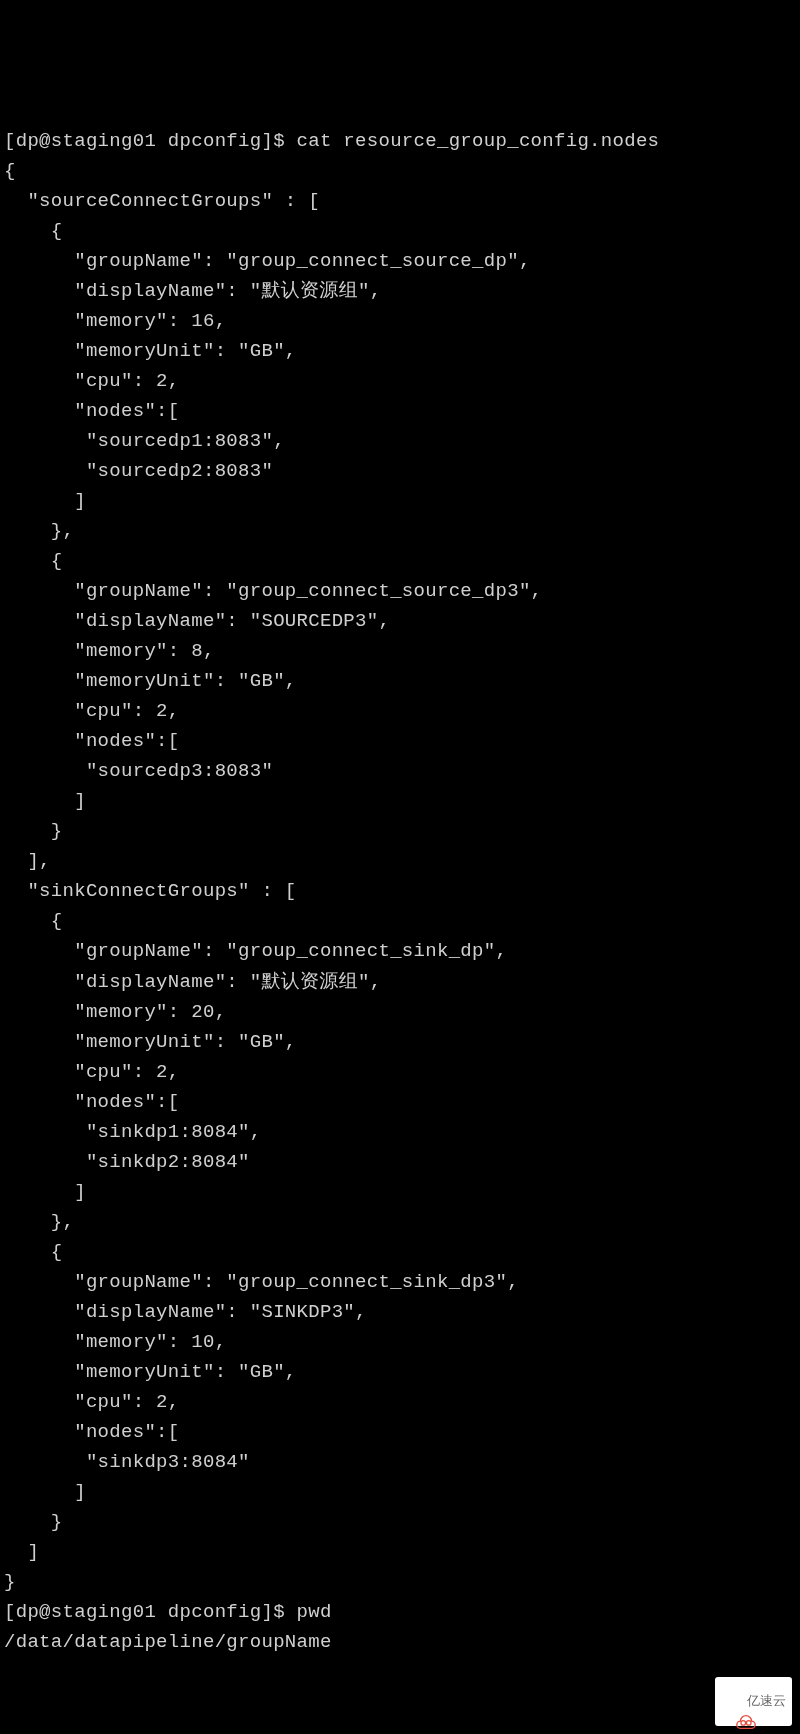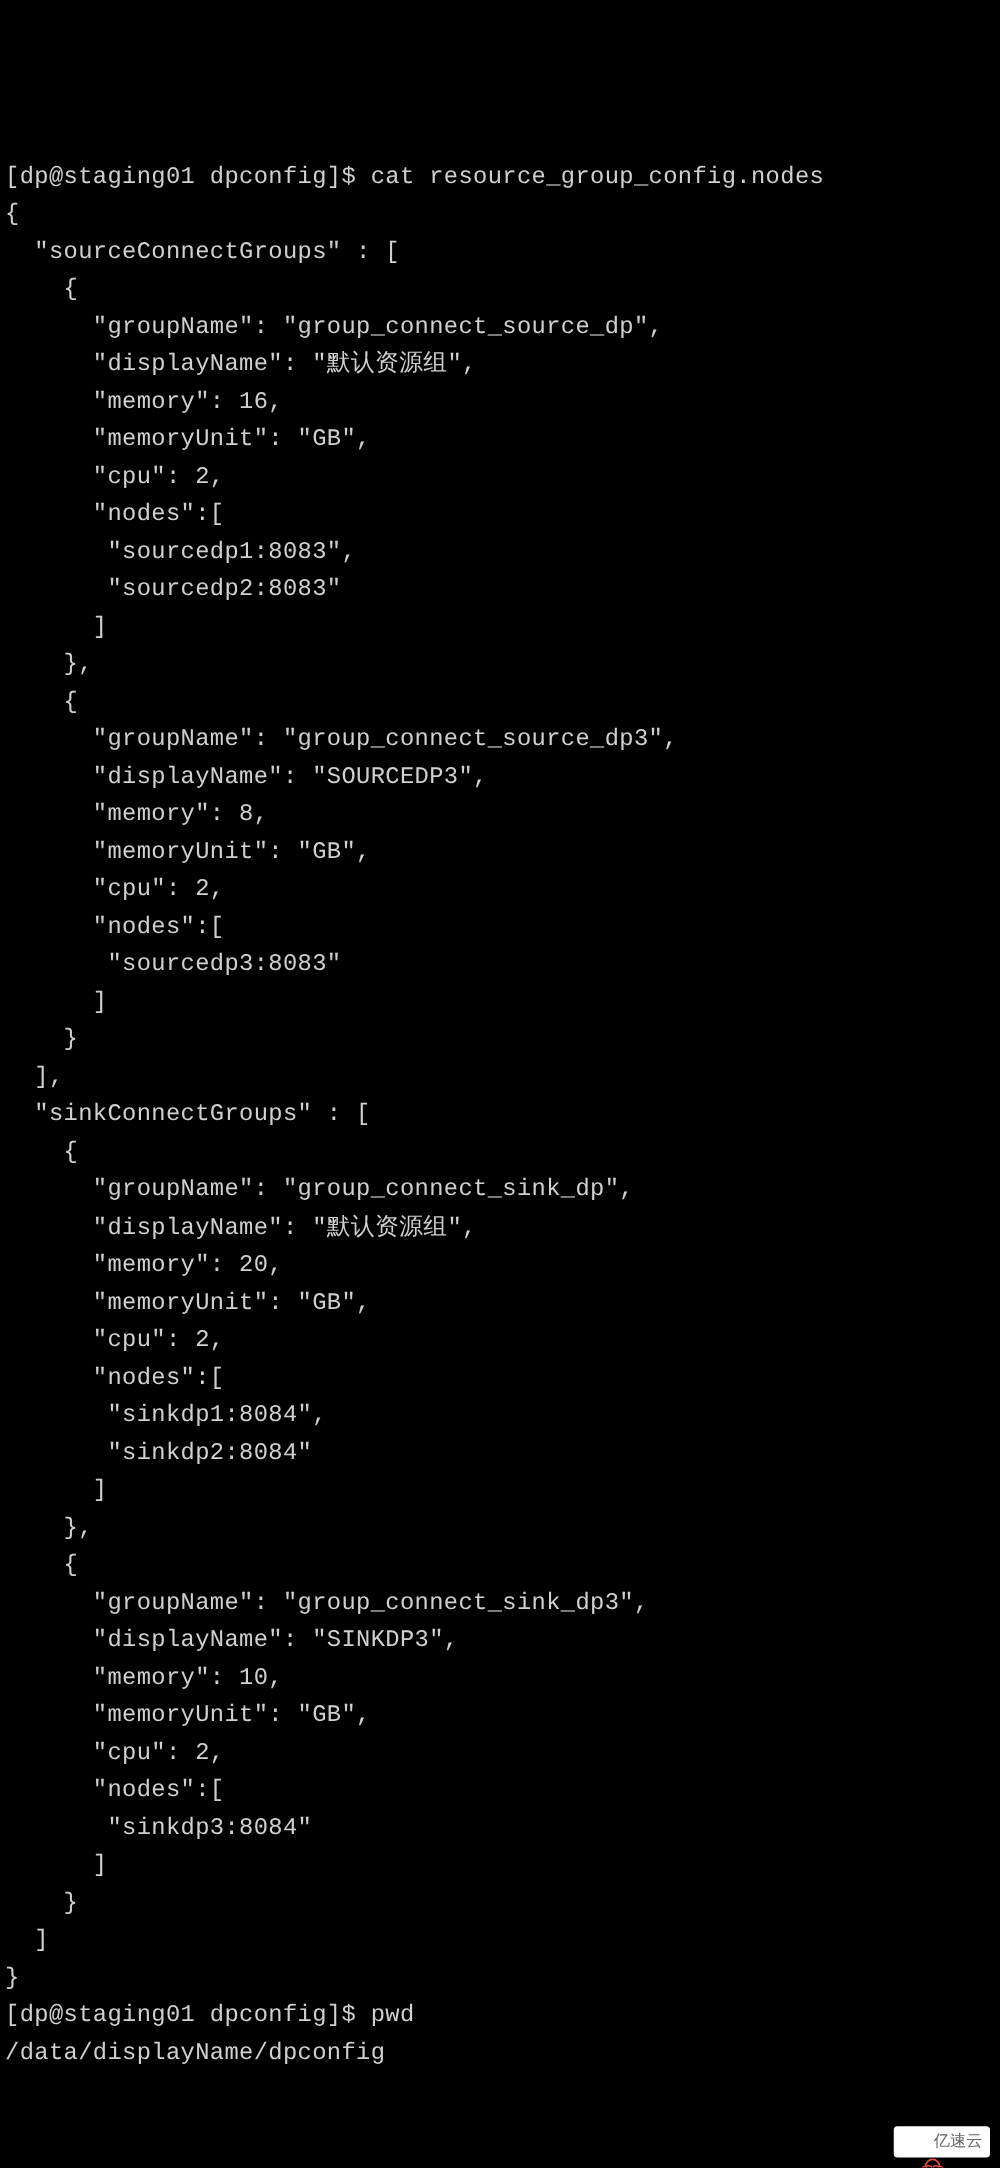--- a/index.html
+++ b/index.html
@@ -24,21 +24,21 @@
       letter-spacing: 0.3px;
     }
     .watermark {
       position: absolute;
       bottom: 8px;
       right: 8px;
       display: flex;
       align-items: center;
       gap: 4px;
       background: #ffffff;
-      padding: 2px 6px;
+      padding: 14px 6px;
       border-radius: 3px;
       font-family: sans-serif;
       font-size: 13px;
       color: #666;
     }
     .watermark-icon {
       width: 22px;
       height: 18px;
       display: inline-block;
     }
@@ -95,21 +95,21 @@
       "memory": 10,
       "memoryUnit": "GB",
       "cpu": 2,
       "nodes":[
        "sinkdp3:8084"
       ]
     }
   ]
 }</span>
 <span>[dp@staging01 dpconfig]$ </span><span>pwd</span>
-<span>/data/displayName/dpconfig</span></div>
+<span>/data/datapipeline/groupName</span></div>
 
 <div class="watermark">
   <span class="watermark-icon">
     <svg viewBox="0 0 24 18">
       <path d="M18 8c0-3.3-2.7-6-6-6S6 4.7 6 8c-2.2 0-4 1.8-4 4s1.8 4 4 4h12c2.2 0 4-1.8 4-4s-1.8-4-4-4z" fill="none" stroke="#e74c3c" stroke-width="1.5"></path>
       <circle cx="9" cy="10" r="2.5" fill="none" stroke="#e74c3c" stroke-width="1.3"></circle>
       <circle cx="15" cy="10" r="2.5" fill="none" stroke="#e74c3c" stroke-width="1.3"></circle>
     </svg>
   </span>
   <span>亿速云</span>

